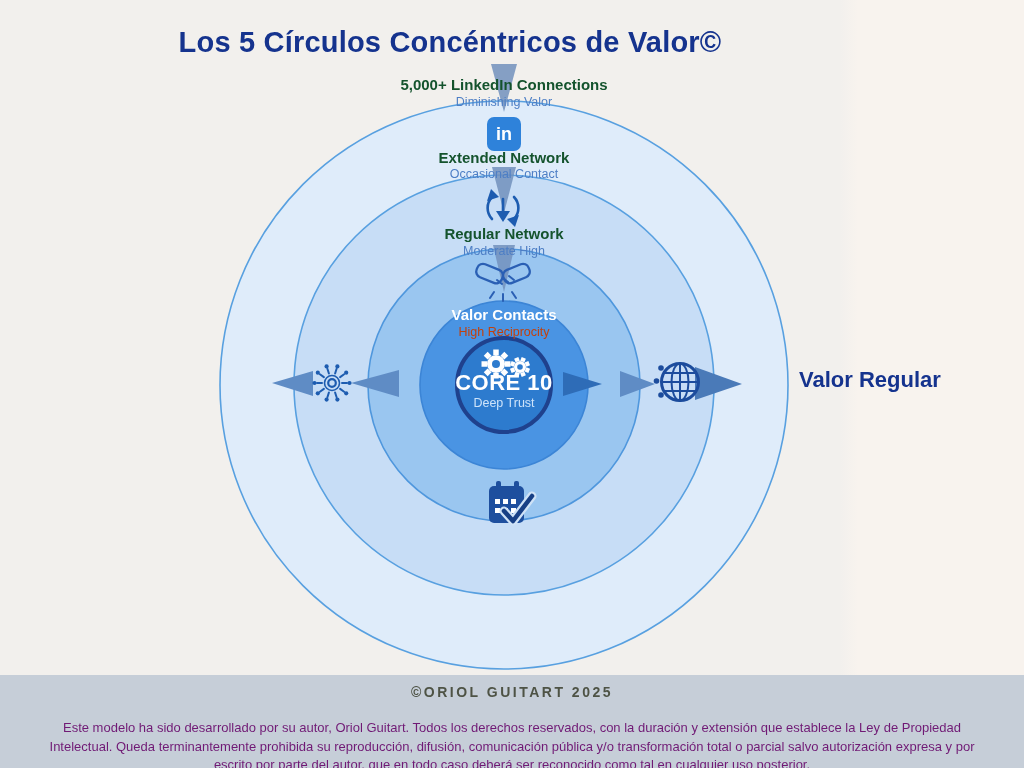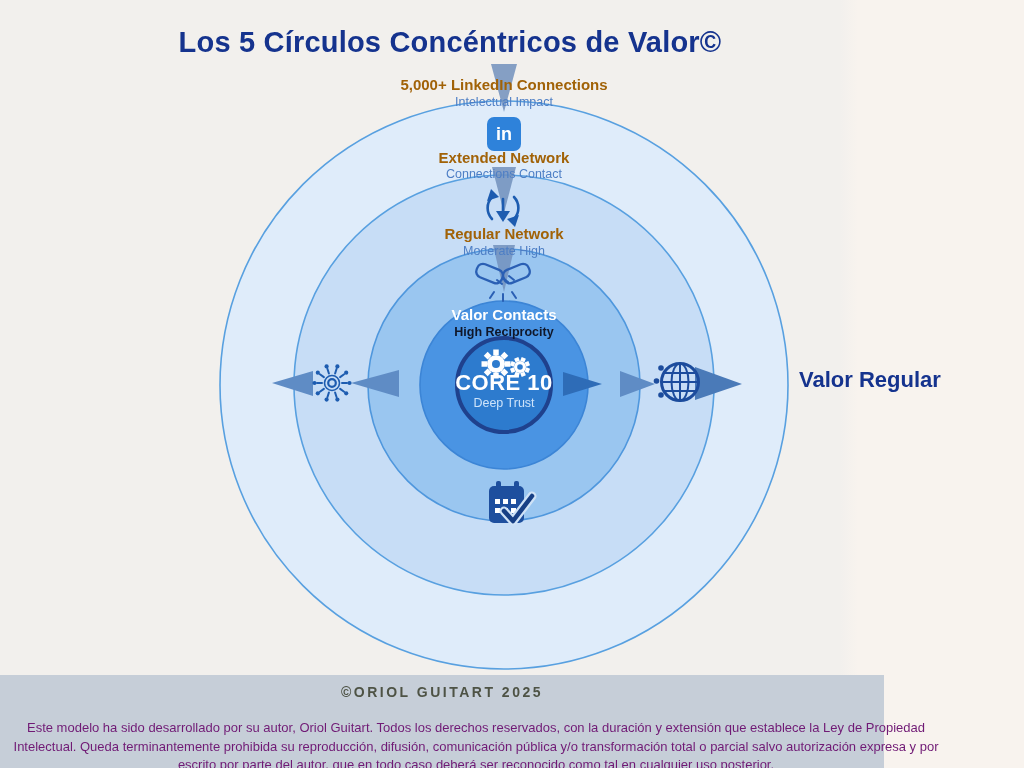--- a/index.html
+++ b/index.html
@@ -13,38 +13,38 @@
     position:absolute; top:26px; left:0; width:900px;
     text-align:center; font-size:29px; font-weight:700; color:#15338e;
     letter-spacing:.2px;
   }
   .diagram { position:absolute; left:0; top:0; width:1024px; height:675px; }
   .diagram svg { position:absolute; left:0; top:0; }
   .lbl {
     position:absolute; left:504px; transform:translateX(-50%);
     white-space:nowrap; text-align:center; line-height:1.1;
   }
-  .lbl.strong { font-size:15px; font-weight:700; color:#a16207; }
+  .lbl.strong { font-size:15px; font-weight:700; color:#14532d; }
   .lbl.sub    { font-size:12.5px; color:#4d7ec5; }
   .lbl.on-blue  { color:#ffffff; }
-  .lbl.sub-on-blue { color:#0f172a;font-weight:bold; }
+  .lbl.sub-on-blue { color:#c2410c; }
   .core-label { font-size:22px; font-weight:700; color:#ffffff; letter-spacing:.5px; }
   .core-sub   { font-size:12.5px; color:#cde3fa; }
   .li-badge {
     position:absolute; left:487px; top:117px; width:34px; height:34px;
     background:#2e82da; border-radius:7px; color:#ffffff;
     display:flex; align-items:center; justify-content:center;
     font-size:18px; font-weight:700; letter-spacing:0;text-align:right;
   }
   .side-label {
     position:absolute; left:799px; top:367px;
     font-size:22px; font-weight:700; color:#15338e; white-space:nowrap;
   }
   .footer {
-    position:absolute; left:0; top:675px; width:884px; height:93px;
+    position:absolute; left:0; top:675px; width:1024px; height:93px;
     background:#c6ced8; text-align:center;
   }
   .footer-credit {
     padding-top:9px; font-size:14px; font-weight:700;
     letter-spacing:2.5px; color:#4e5345;
   }
   .footer-legal {
     width:952px; margin:19px auto 0; font-size:13px; line-height:18.5px;
     color:#701a75;
   }
@@ -175,28 +175,28 @@
       <line x1="0" y1="-18.5" x2="0" y2="18.5" stroke-width="2"></line>
       <g fill="#1c4c9d" stroke="none">
         <circle cx="-19" cy="-14" r="2.8"></circle>
           <circle cx="-23.5" cy="-1" r="2.8"></circle>
           <circle cx="-19" cy="13" r="2.8"></circle>
       </g>
     </g>
   </svg>
 
   <div class="lbl strong" style="top:77px">5,000+ LinkedIn Connections</div>
-  <div class="lbl sub" style="top:96px">Intelectual Impact</div>
+  <div class="lbl sub" style="top:96px">Diminishing Valor</div>
 
   <div class="li-badge">
     <span>in</span>
   </div>
 
   <div class="lbl strong" style="top:150px">Extended Network</div>
-  <div class="lbl sub" style="top:168px">Connections Contact</div>
+  <div class="lbl sub" style="top:168px">Occasional Contact</div>
 
   <div class="lbl strong" style="top:226px">Regular Network</div>
   <div class="lbl sub" style="top:245px">Moderate High</div>
 
   <div class="lbl strong on-blue" style="top:307px">Valor Contacts</div>
   <div class="lbl sub sub-on-blue" style="top:326px">High Reciprocity</div>
 
   <div class="lbl core-label" style="top:371px">CORE 10</div>
   <div class="lbl core-sub" style="top:397px">Deep Trust</div>
 

